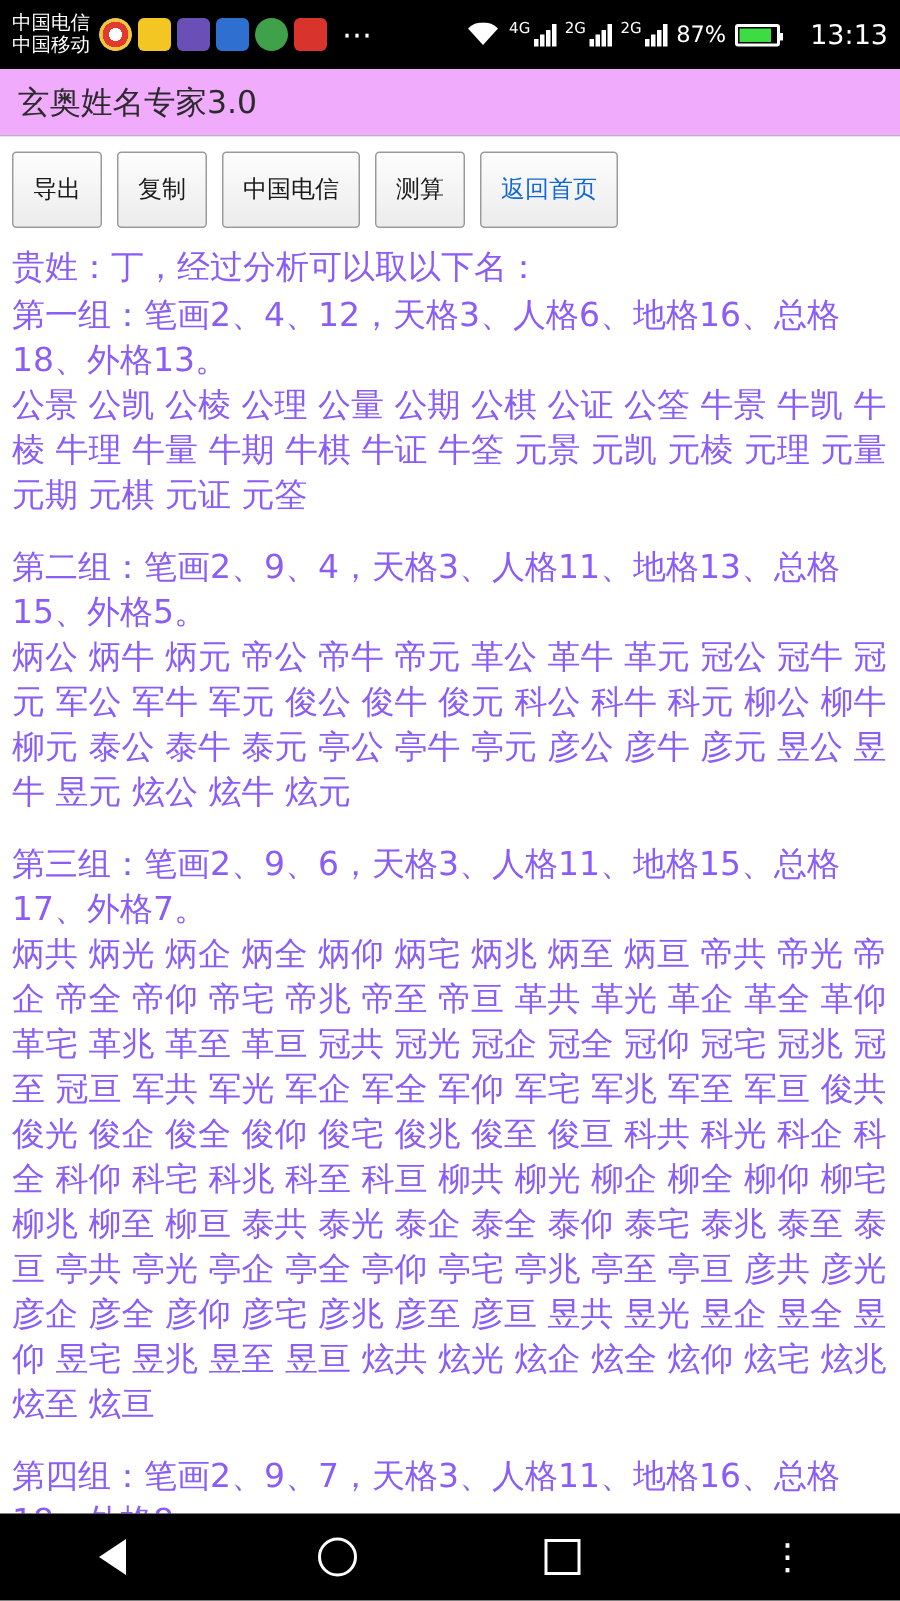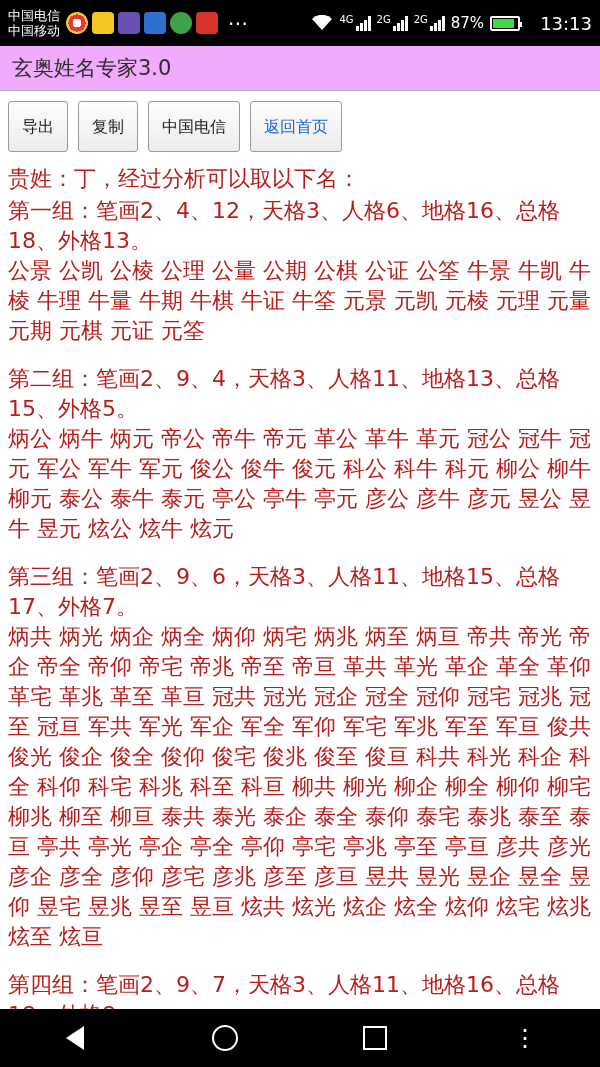--- a/index.html
+++ b/index.html
@@ -171,21 +171,21 @@
     color: #1366d6;
   }
 
   
   .content {
     flex: 1 1 auto;
     overflow: hidden;
     padding: 4px 8px 0 8px;
     font-size: 22px;
     line-height: 30px;
-    color: #b91c1c;
+    color: #8b5cf6;
   }
   .para {
     margin: 0 0 0 0;
   }
   .lead {
     margin-bottom: 2px;
   }
   .group-head {
     margin-top: 2px;
   }
@@ -294,20 +294,21 @@
   </div>
 
   <div class="title-bar">
     <span class="title-text">玄奥姓名专家3.0</span>
   </div>
 
   <div class="toolbar">
     <button class="tb-btn">导出</button>
     <button class="tb-btn">复制</button>
     <button class="tb-btn">中国电信</button>
+    <button class="tb-btn">测算</button>
     <button class="tb-btn link">返回首页</button>
   </div>
 
   <div class="content">
     <div class="para lead">贵姓：丁，经过分析可以取以下名：</div>
 
     <div class="para group-head">第一组：笔画2、4、12，天格3、人格6、地格16、总格18、外格13。</div>
     <div class="para names">公景 公凯 公棱 公理 公量 公期 公棋 公证 公筌 牛景 牛凯 牛棱 牛理 牛量 牛期 牛棋 牛证 牛筌 元景 元凯 元棱 元理 元量 元期 元棋 元证 元筌</div>
 
     <div class="para group-head">第二组：笔画2、9、4，天格3、人格11、地格13、总格15、外格5。</div>

